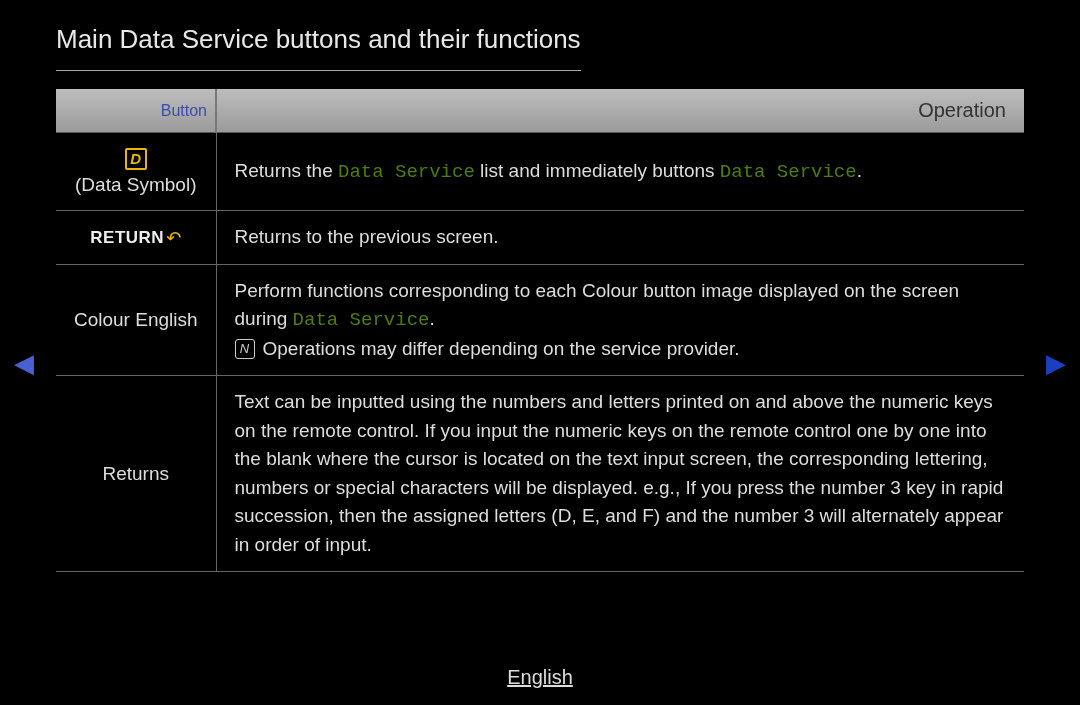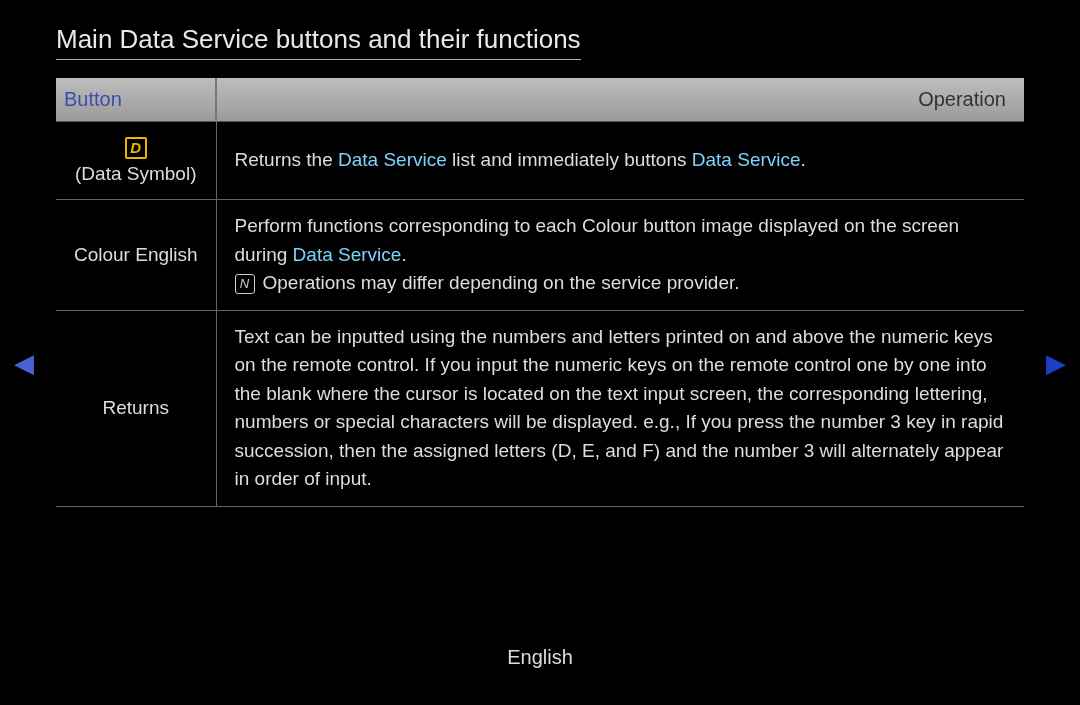--- a/index.html
+++ b/index.html
@@ -11,40 +11,40 @@
     height: 705px;
     position: relative;
     overflow: hidden;
   }
   .title-wrap {
     padding-left: 0;
   }
   .title-underline {
     display: inline-block;
     border-bottom: 1px solid #aaa;
-    padding-bottom: 4px;
+    padding-bottom: 15px;
     margin-left: 56px;
     margin-top: 24px;
     font-size: 26px;
     color: #e8e8e8;
   }
   .table {
     margin: 18px 56px 0 56px;
     width: calc(100% - 112px);
     border-collapse: collapse;
   }
   .thead-row {
     background: linear-gradient(#bdbdbd, #9a9a9a);
   }
   .th-button {
     width: 160px;
-    text-align: left;
+    text-align: right;
     color: #3a4db0;
     font-weight: 500;
-    font-size: 20px;
+    font-size: 16px;
     padding: 10px 8px;
     border-right: 2px solid #777;
     border-bottom: 1px solid #555;
   }
   .th-operation {
     text-align: right;
     color: #333;
     font-weight: 400;
     font-size: 20px;
     padding: 10px 18px;
@@ -61,21 +61,21 @@
     border-bottom: 1px solid #666;
   }
   .td-op {
     vertical-align: middle;
     color: #ddd;
     font-size: 19px;
     line-height: 1.5;
     padding: 12px 18px;
     border-bottom: 1px solid #666;
   }
-  .link { color: #7dd3fc; }
+  .link { color: #4d7c0f; font-family: Liberation Mono, monospace; }
   .d-icon {
     display: inline-block;
     width: 22px;
     height: 22px;
     border: 2px solid #e6b800;
     color: #e6b800;
     font-weight: bold;
     font-style: italic;
     font-size: 15px;
     line-height: 18px;
@@ -114,25 +114,26 @@
     position: absolute;
     top: 348px;
     font-size: 26px;
     cursor: pointer;
     user-select: none;
   }
   .nav-left { left: 14px; color: #4a5fd0; }
   .nav-right { right: 14px; color: #1a3fc0; }
   .footer-lang {
     position: absolute;
-    bottom: 36px;
+    bottom: 16px;
     width: 100%;
     text-align: center;
     font-size: 20px;
     color: #ddd;
+    text-decoration: underline;
   }
 </style>
 </head>
 <body>
 
 <div class="title-wrap">
   <span class="title-underline">Main Data Service buttons and their functions</span>
 </div>
 
 <table class="table">
@@ -145,20 +146,26 @@
   <tr>
     <td class="td-btn">
       <span class="d-icon">D</span><br>
       <span>(Data Symbol)</span>
     </td>
     <td class="td-op">
       <span>Returns the </span><span class="link">Data Service</span><span> list and immediately buttons </span><span class="link">Data Service</span><span>.</span>
     </td>
   </tr>
 
+  <tr>
+    <td class="td-btn">
+      <span class="return-label">RETURN</span><span class="return-icon">↶</span>
+    </td>
+    <td class="td-op">Returns to the previous screen.</td>
+  </tr>
 
   <tr>
     <td class="td-btn">Colour English</td>
     <td class="td-op">
       <span>Perform functions corresponding to each Colour button image displayed on the screen during </span><span class="link">Data Service</span><span>.</span>
       <div class="note-line">
         <span class="note-icon">N</span><span>Operations may differ depending on the service provider.</span>
       </div>
     </td>
   </tr>

